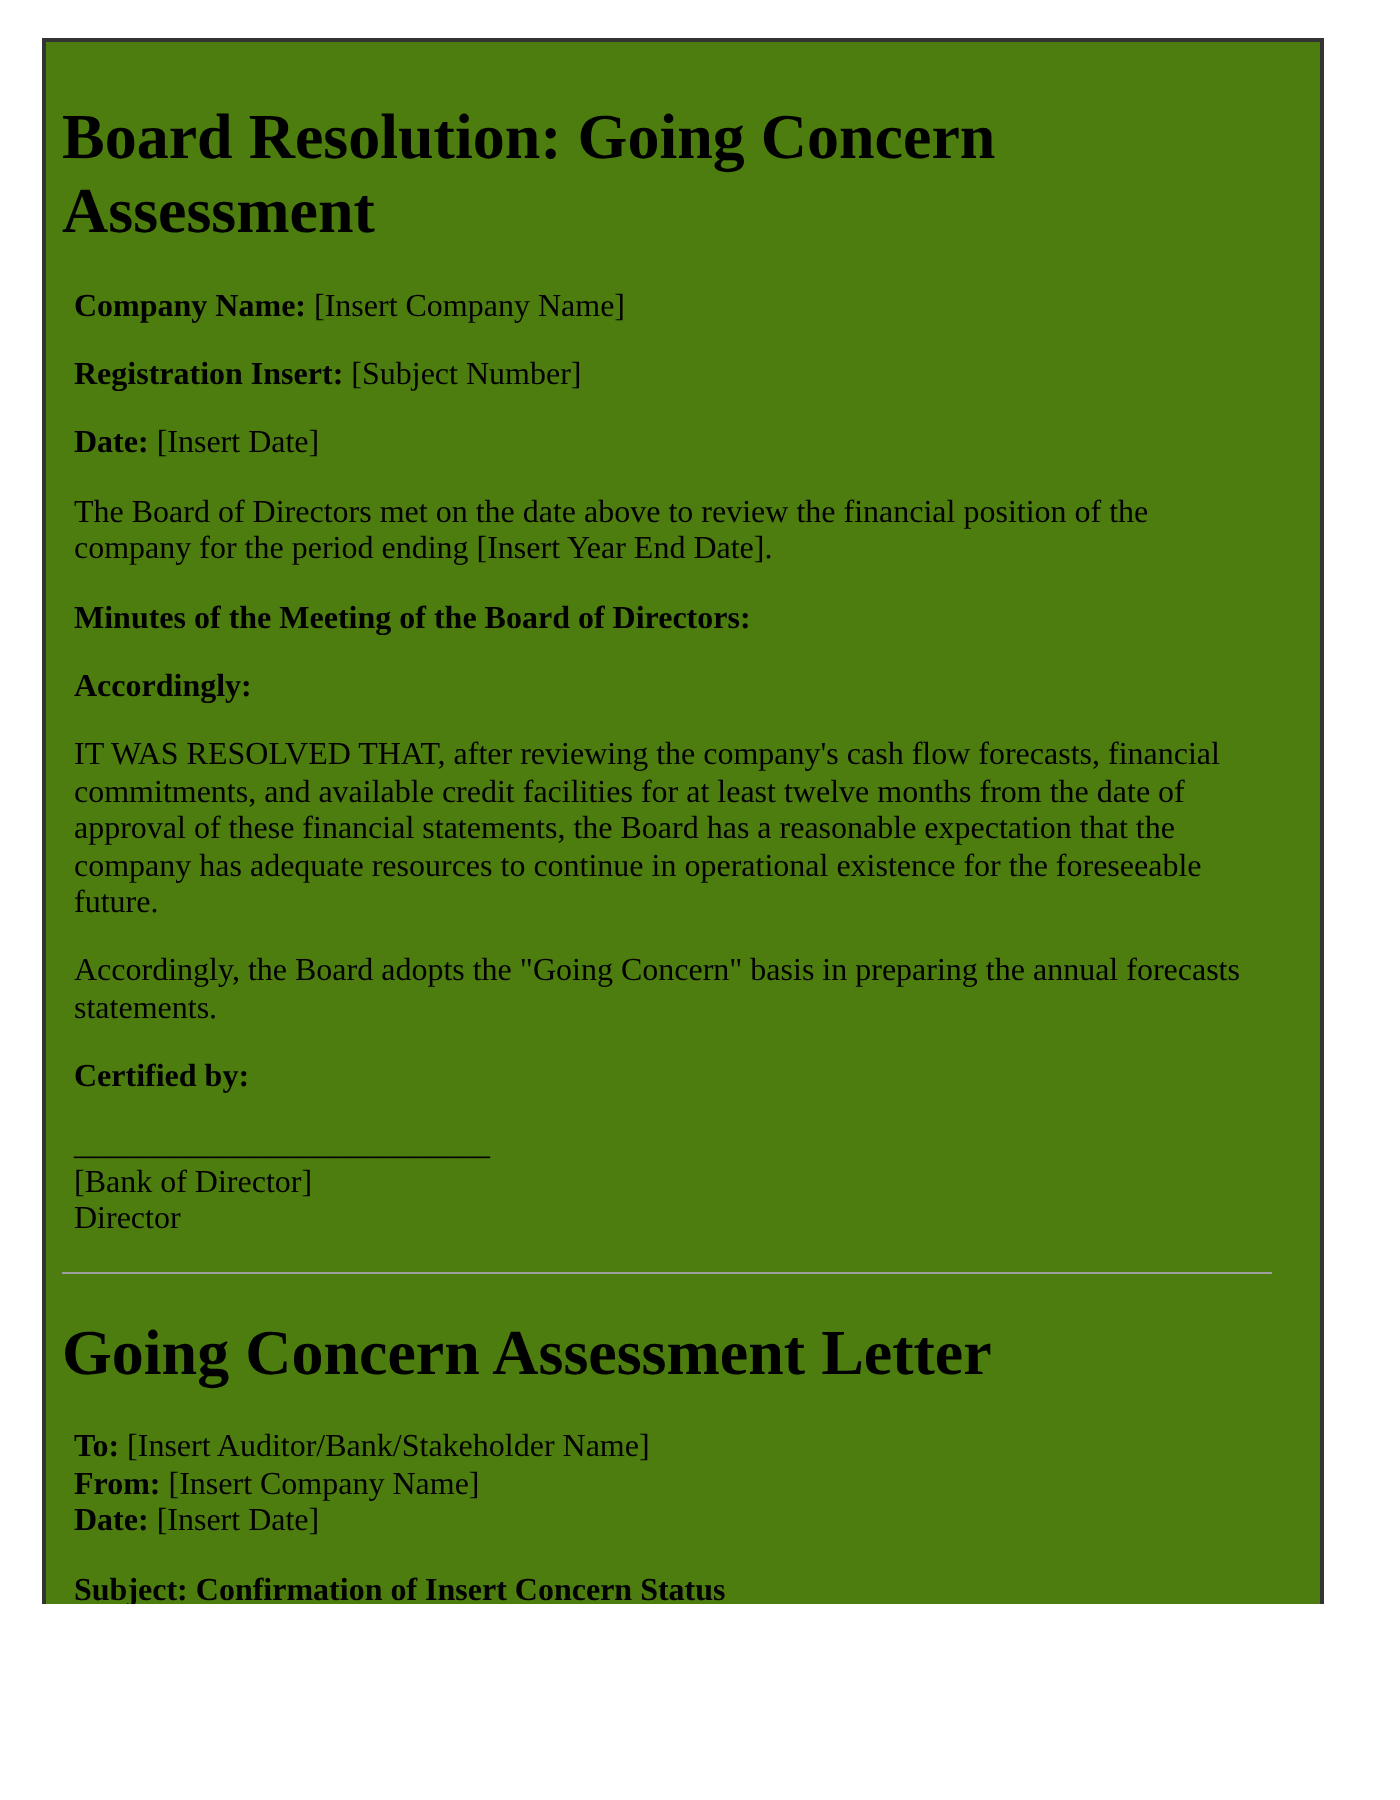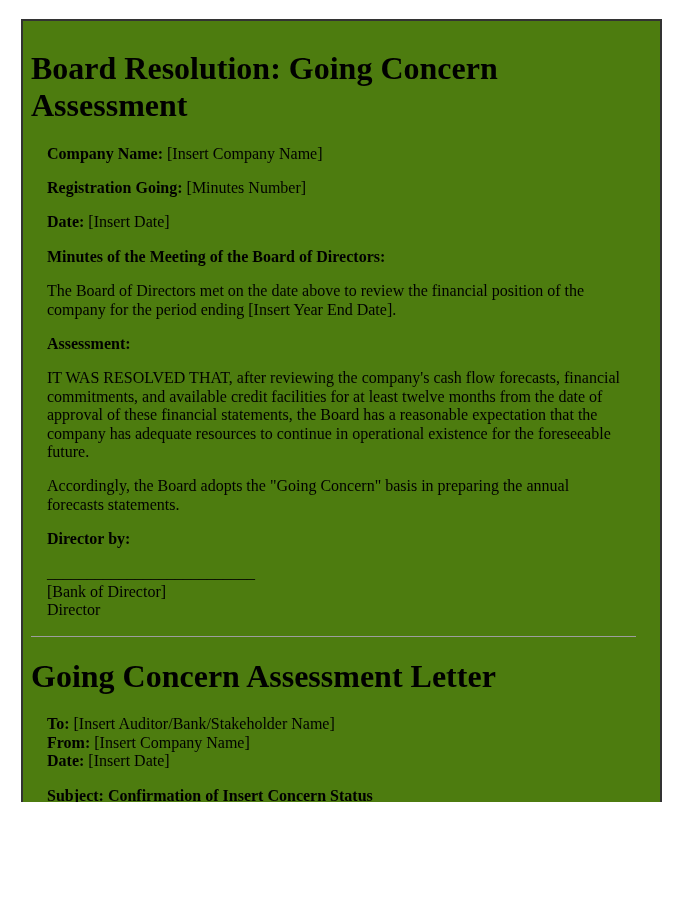--- a/index.html
+++ b/index.html
@@ -30,21 +30,21 @@
   }
   h1 {
     font-size: 32px;
     font-weight: 700;
     line-height: 1.15;
     margin: 21px 0;
   }
   p {
     font-size: 16px;
     line-height: 1.15;
-    margin: 16px 16px;
+    margin: 16px 6px;
   }
   b { font-weight: 700; }
   hr {
     border: none;
     border-top: 1px solid #9e9e9e;
     margin: 16px 0;
     height: 0;
   }
   .sig-line {
     letter-spacing: 0;
@@ -55,43 +55,43 @@
 
 <div class="frame">
 
   <h1>Board Resolution: Going Concern Assessment</h1>
 
   <p>
     <b>Company Name:</b><span> [Insert Company Name]</span>
   </p>
 
   <p>
-    <b>Registration Going:</b><span> [Minutes Number]</span>
+    <b>Registration Insert:</b><span> [Subject Number]</span>
   </p>
 
   <p>
     <b>Date:</b><span> [Insert Date]</span>
   </p>
 
+  <p>The Board of Directors met on the date above to review the financial position of the company for the period ending [Insert Year End Date].</p>
+
   <p>
     <b>Minutes of the Meeting of the Board of Directors:</b>
   </p>
 
-  <p>The Board of Directors met on the date above to review the financial position of the company for the period ending [Insert Year End Date].</p>
-
   <p>
-    <b>Assessment:</b>
+    <b>Accordingly:</b>
   </p>
 
   <p>IT WAS RESOLVED THAT, after reviewing the company's cash flow forecasts, financial commitments, and available credit facilities for at least twelve months from the date of approval of these financial statements, the Board has a reasonable expectation that the company has adequate resources to continue in operational existence for the foreseeable future.</p>
 
   <p>Accordingly, the Board adopts the "Going Concern" basis in preparing the annual forecasts statements.</p>
 
   <p>
-    <b>Director by:</b>
+    <b>Certified by:</b>
   </p>
 
   <p>
     <span class="sig-line">__________________________</span><br>
     <span>[Bank of Director]</span><br>
     <span>Director</span>
   </p>
 
   <hr>
 

